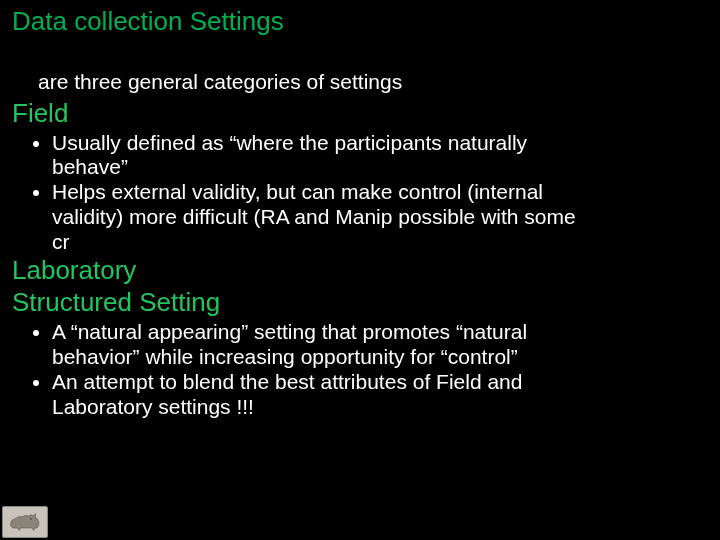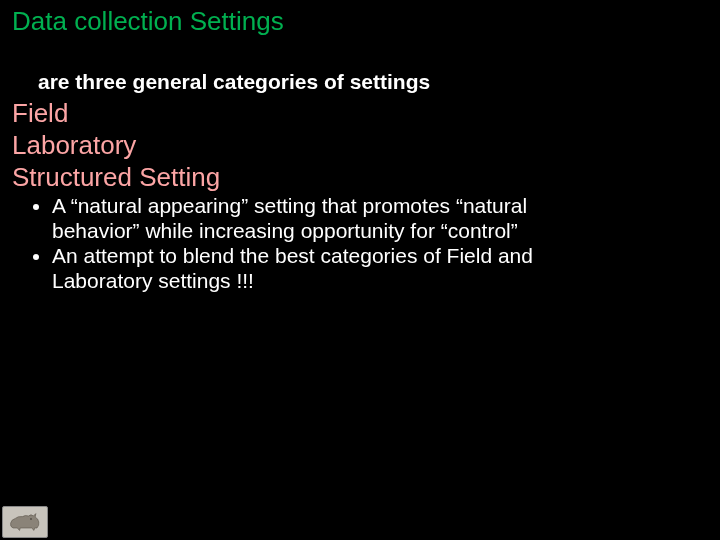--- a/index.html
+++ b/index.html
@@ -29,24 +29,23 @@
   }
   .intro {
     color: #fff;
     font-size: 21px;
     line-height: 1.18;
     margin: 0 0 4px 0;
   }
   .intro .indent {
     padding-left: 26px;
     display: block;
-    font-weight: bold;
   }
   .section {
-    color: #fca5a5;
+    color: #22c55e;
     font-size: 26px;
     line-height: 1.15;
     margin: 2px 0 2px 0;
     font-weight: normal;
   }
   ul.bullets {
     margin: 0 0 2px 0;
     padding: 0 0 0 40px;
     list-style: disc;
   }
@@ -81,27 +80,31 @@
 <div class="slide">
 
   <div class="title">Data collection Settings</div>
 
   <div class="intro">
     <br>
     <span class="indent">are three general categories of settings</span>
   </div>
 
   <div class="section">Field</div>
+  <ul class="bullets">
+    <li>Usually defined as “where the participants naturally behave”</li>
+    <li>Helps external validity,  but can make control (internal validity) more difficult (RA and Manip possible with some cr</li>
+  </ul>
 
   <div class="section">Laboratory</div>
 
   <div class="section">Structured Setting</div>
   <ul class="bullets">
     <li>A “natural appearing” setting that promotes “natural behavior” while increasing opportunity for “control”</li>
-    <li>An attempt to blend the best categories of Field and Laboratory settings !!!</li>
+    <li>An attempt to blend the best attributes of Field and Laboratory settings !!!</li>
   </ul>
 
   <div class="rhino">
     <svg viewBox="0 0 60 40">
       <path d="M10 30 Q5 28 6 22 Q7 16 14 14 Q18 10 26 11 Q30 8 36 10 Q40 6 44 10 L48 6 L47 12 Q52 14 53 20 Q54 26 50 30 L46 30 L45 34 L41 30 L22 30 L21 34 L17 30 Z" fill="#8a8378" stroke="#5a544a" stroke-width="1"></path>
       <circle cx="40" cy="15" r="1.3" fill="#2a2620"></circle>
     </svg>
   </div>
 
 </div>

